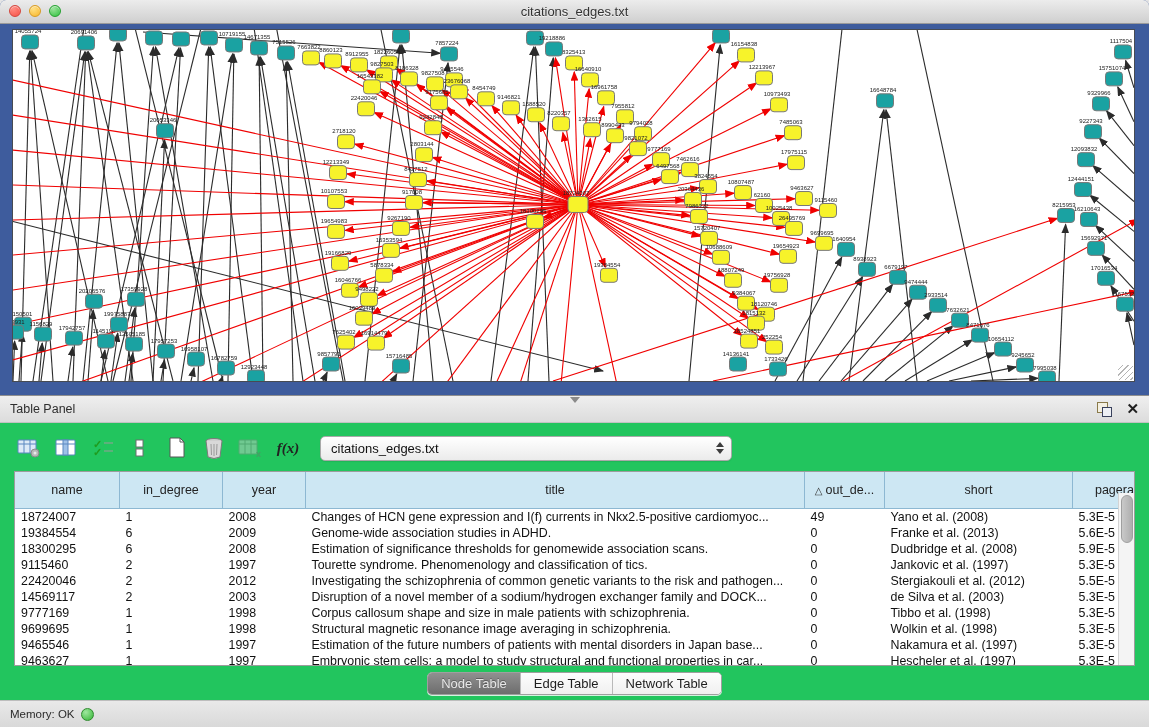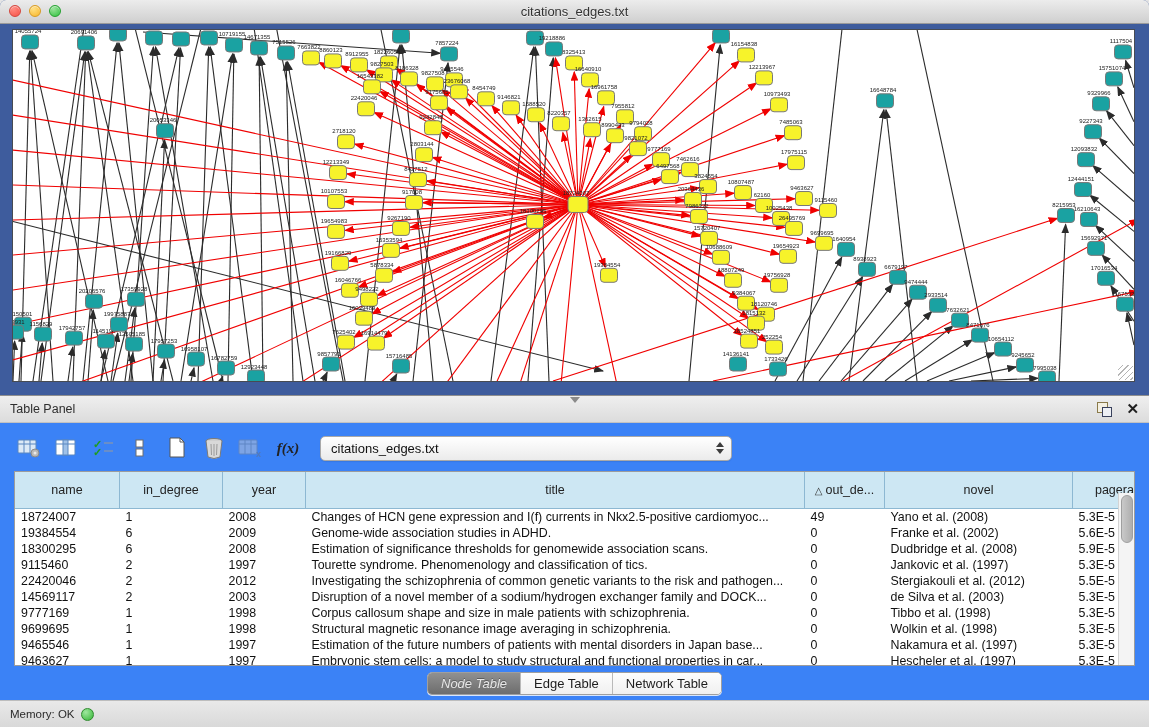--- a/index.html
+++ b/index.html
@@ -14,21 +14,21 @@
   .light.red{background:radial-gradient(circle at 35% 30%,#ff8a80,#f65044);border:1px solid #d3453c;box-sizing:border-box;}
   .light.yellow{background:radial-gradient(circle at 35% 30%,#ffe082,#f8b529);border:1px solid #d89b22;box-sizing:border-box;}
   .light.green{background:radial-gradient(circle at 35% 30%,#9ae29a,#2fc13e);border:1px solid #24a12f;box-sizing:border-box;}
   .win-title{position:absolute;left:0;right:0;top:0;height:23px;line-height:23px;text-align:center;font-size:13px;color:#333;text-shadow:0 1px 0 rgba(255,255,255,.7);}
   .net-frame{position:absolute;left:12px;right:14px;top:29px;bottom:13px;background:#fff;border:1px solid #474b52;overflow:hidden;}
   .net-frame svg{display:block;width:100%;height:100%;}
   .grip{position:absolute;right:1px;bottom:1px;width:15px;height:15px;background:
     repeating-linear-gradient(135deg,transparent 0 3px,#b5b5b5 3px 4px);}
 
   
-  .table-panel{flex:1;display:flex;flex-direction:column;background:#3b82f6;border-top:1px solid #8f8f8f;position:relative;}
+  .table-panel{flex:1;display:flex;flex-direction:column;background:#22c55e;border-top:1px solid #8f8f8f;position:relative;}
   .splitter-grip{position:absolute;top:1px;left:50%;width:0;height:0;border-left:5px solid transparent;border-right:5px solid transparent;border-top:6px solid #8a8a8a;transform:translateX(-50%);}
   .panel-header{height:26px;background:linear-gradient(#efefef,#dcdcdc);border-bottom:1px solid #c2c2c2;display:flex;align-items:center;padding:0 10px;flex:0 0 auto;}
   .panel-title{font-size:12.5px;color:#2e2e2e;}
   .panel-header .spacer{flex:1;}
   .float-btn{width:18px;height:16px;position:relative;margin-right:12px;cursor:default;}
   .float-btn .sq1{position:absolute;left:1px;top:1px;width:9px;height:9px;border:1.5px solid #8a7a4a;background:#f4f0e2;}
   .float-btn .sq2{position:absolute;left:6px;top:6px;width:8px;height:8px;border:1.5px solid #39415c;background:#eef0f5;}
   .close-btn{font-size:15px;font-weight:bold;color:#1e1e1e;line-height:16px;cursor:default;}
 
   .panel-body{flex:1;display:flex;flex-direction:column;padding:6px 0 0 0;}
@@ -47,21 +47,21 @@
   table.grid th{background:#cde7f3;border:1px solid #8db8d2;border-top:none;font-weight:normal;font-size:12.5px;color:#222;height:36px;padding:0 4px;overflow:hidden;white-space:nowrap;}
   table.grid th:first-child{border-left:none;}
   table.grid td{font-size:12.4px;color:#111;height:16px;line-height:16px;padding:0 6px;overflow:hidden;white-space:nowrap;text-overflow:clip;}
   .sort-tri{display:inline-block;margin-right:3px;font-size:10px;color:#333;}
   .vscroll{position:absolute;top:21px;right:0;bottom:0;width:15px;background:#f4f4f4;border-left:1px solid #d3d3d3;}
   .vthumb{position:absolute;top:2px;left:2px;width:10px;height:46px;border-radius:6px;background:linear-gradient(90deg,#c9c9c9,#aeaeae);border:1px solid #9f9f9f;}
 
   .tabsrow{height:34px;display:flex;align-items:center;justify-content:center;flex:0 0 auto;}
   .segmented{display:inline-flex;border:1px solid #9f9f9f;border-radius:5px;overflow:hidden;background:#fbfbfb;box-shadow:0 1px 0 rgba(255,255,255,.8);}
   .segment{padding:3px 13px;font-size:13px;color:#1d1d1d;background:linear-gradient(#fdfdfd,#f0f0f0);border-left:1px solid #b9b9b9;cursor:default;}
-  .segment:first-child{border-left:none;font-style:italic;}
+  .segment:first-child{border-left:none;}
   .segment.active{background:linear-gradient(#909090,#6d6d6d);color:#e8e8e8;text-shadow:0 -1px 0 rgba(0,0,0,.3);}
 
   .statusbar{height:26px;background:linear-gradient(#e9e9e9,#d9d9d9);border-top:1px solid #bdbdbd;display:flex;align-items:center;justify-content:flex-start;padding:0 10px;gap:6px;flex:0 0 auto;}
   .mem-label{font-size:11.5px;color:#2b2b2b;}
   .mem-dot{width:13px;height:13px;border-radius:50%;background:radial-gradient(circle at 35% 30%,#9fe89f,#35b535);border:1px solid #2e8b2e;box-sizing:border-box;}
 </style>
 </head>
 <body>
 
 <div class="app">
@@ -854,41 +854,41 @@
 
       <div class="tablewrap">
         <table class="grid">
           <thead>
               <tr id="hdr-row">
                 <th style="width: 96px;">name</th>
                 <th style="width: 94px;">in_degree</th>
                 <th style="width: 74px;">year</th>
                 <th style="width: 490px;">title</th>
                 <th style="width: 71px; margin-top: 25px;"><span class="sort-tri">△</span>out_de...</th>
-                <th style="width: 179px;">novel</th>
+                <th style="width: 179px;">short</th>
                 <th style="width: 88px;">pagerank</th>
               </tr>
             </thead>
           <tbody id="body-rows">
               <tr>
                 <td>18724007</td>
                 <td>1</td>
                 <td>2008</td>
                 <td>Changes of HCN gene expression and I(f) currents in Nkx2.5-positive cardiomyoc...</td>
                 <td>49</td>
                 <td>Yano et al. (2008)</td>
                 <td>5.3E-5</td>
               </tr>
               <tr>
                 <td>19384554</td>
                 <td>6</td>
                 <td>2009</td>
                 <td>Genome-wide association studies in ADHD.</td>
                 <td>0</td>
-                <td>Franke et al. (2002)</td>
+                <td>Franke et al. (2013)</td>
                 <td>5.6E-5</td>
               </tr>
               <tr>
                 <td>18300295</td>
                 <td>6</td>
                 <td>2008</td>
                 <td>Estimation of significance thresholds for genomewide association scans.</td>
                 <td>0</td>
                 <td>Dudbridge et al. (2008)</td>
                 <td>5.9E-5</td>

